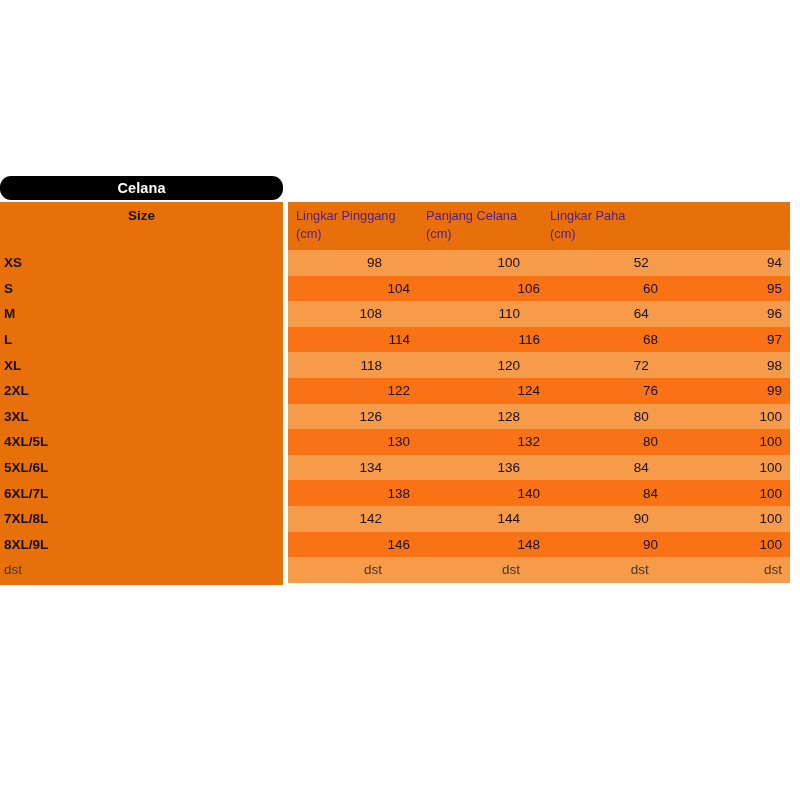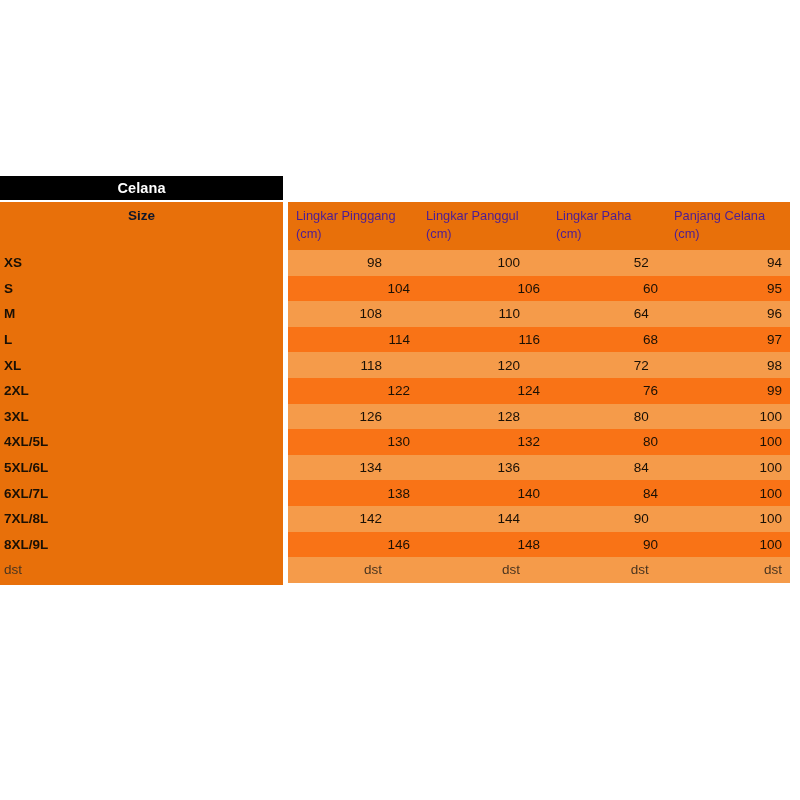--- a/index.html
+++ b/index.html
@@ -34,20 +34,21 @@
   #title-bar {
     position: absolute;
     left: 0;
     top: 0;
     width: 283px;
     height: 24px;
     background: #000000;
     display: flex;
     align-items: center;
     justify-content: center;
+    border-radius: 11px;
   }
   #title-bar .title-text {
     color: #ffffff;
     font-size: 14.5px;
     font-weight: bold;
     letter-spacing: 0.1px;
   }
   #size-column {
     position: absolute;
     left: 0;
@@ -156,23 +157,22 @@
       <div class="size-cell">7XL/8L</div>
       <div class="size-cell">8XL/9L</div>
       <div class="size-cell muted">dst</div>
     </div>
   </div>
 
   <div id="right-panel">
 
     <div id="data-header-row">
       <div class="data-head col-0">Lingkar Pinggang (cm)</div>
-      <div class="data-head col-1">Lingkar Panggul (cm)</div>
+      <div class="data-head col-3">Panjang Celana (cm)</div>
       <div class="data-head col-2">Lingkar Paha (cm)</div>
-      <div class="data-head col-3">Panjang Celana (cm)</div>
     </div>
 
     <div class="data-row odd">
       <div class="data-cell col-0">98</div>
       <div class="data-cell col-1">100</div>
       <div class="data-cell col-2">52</div>
       <div class="data-cell col-3">94</div>
     </div>
     <div class="data-row even">
       <div class="data-cell col-0">104</div>

